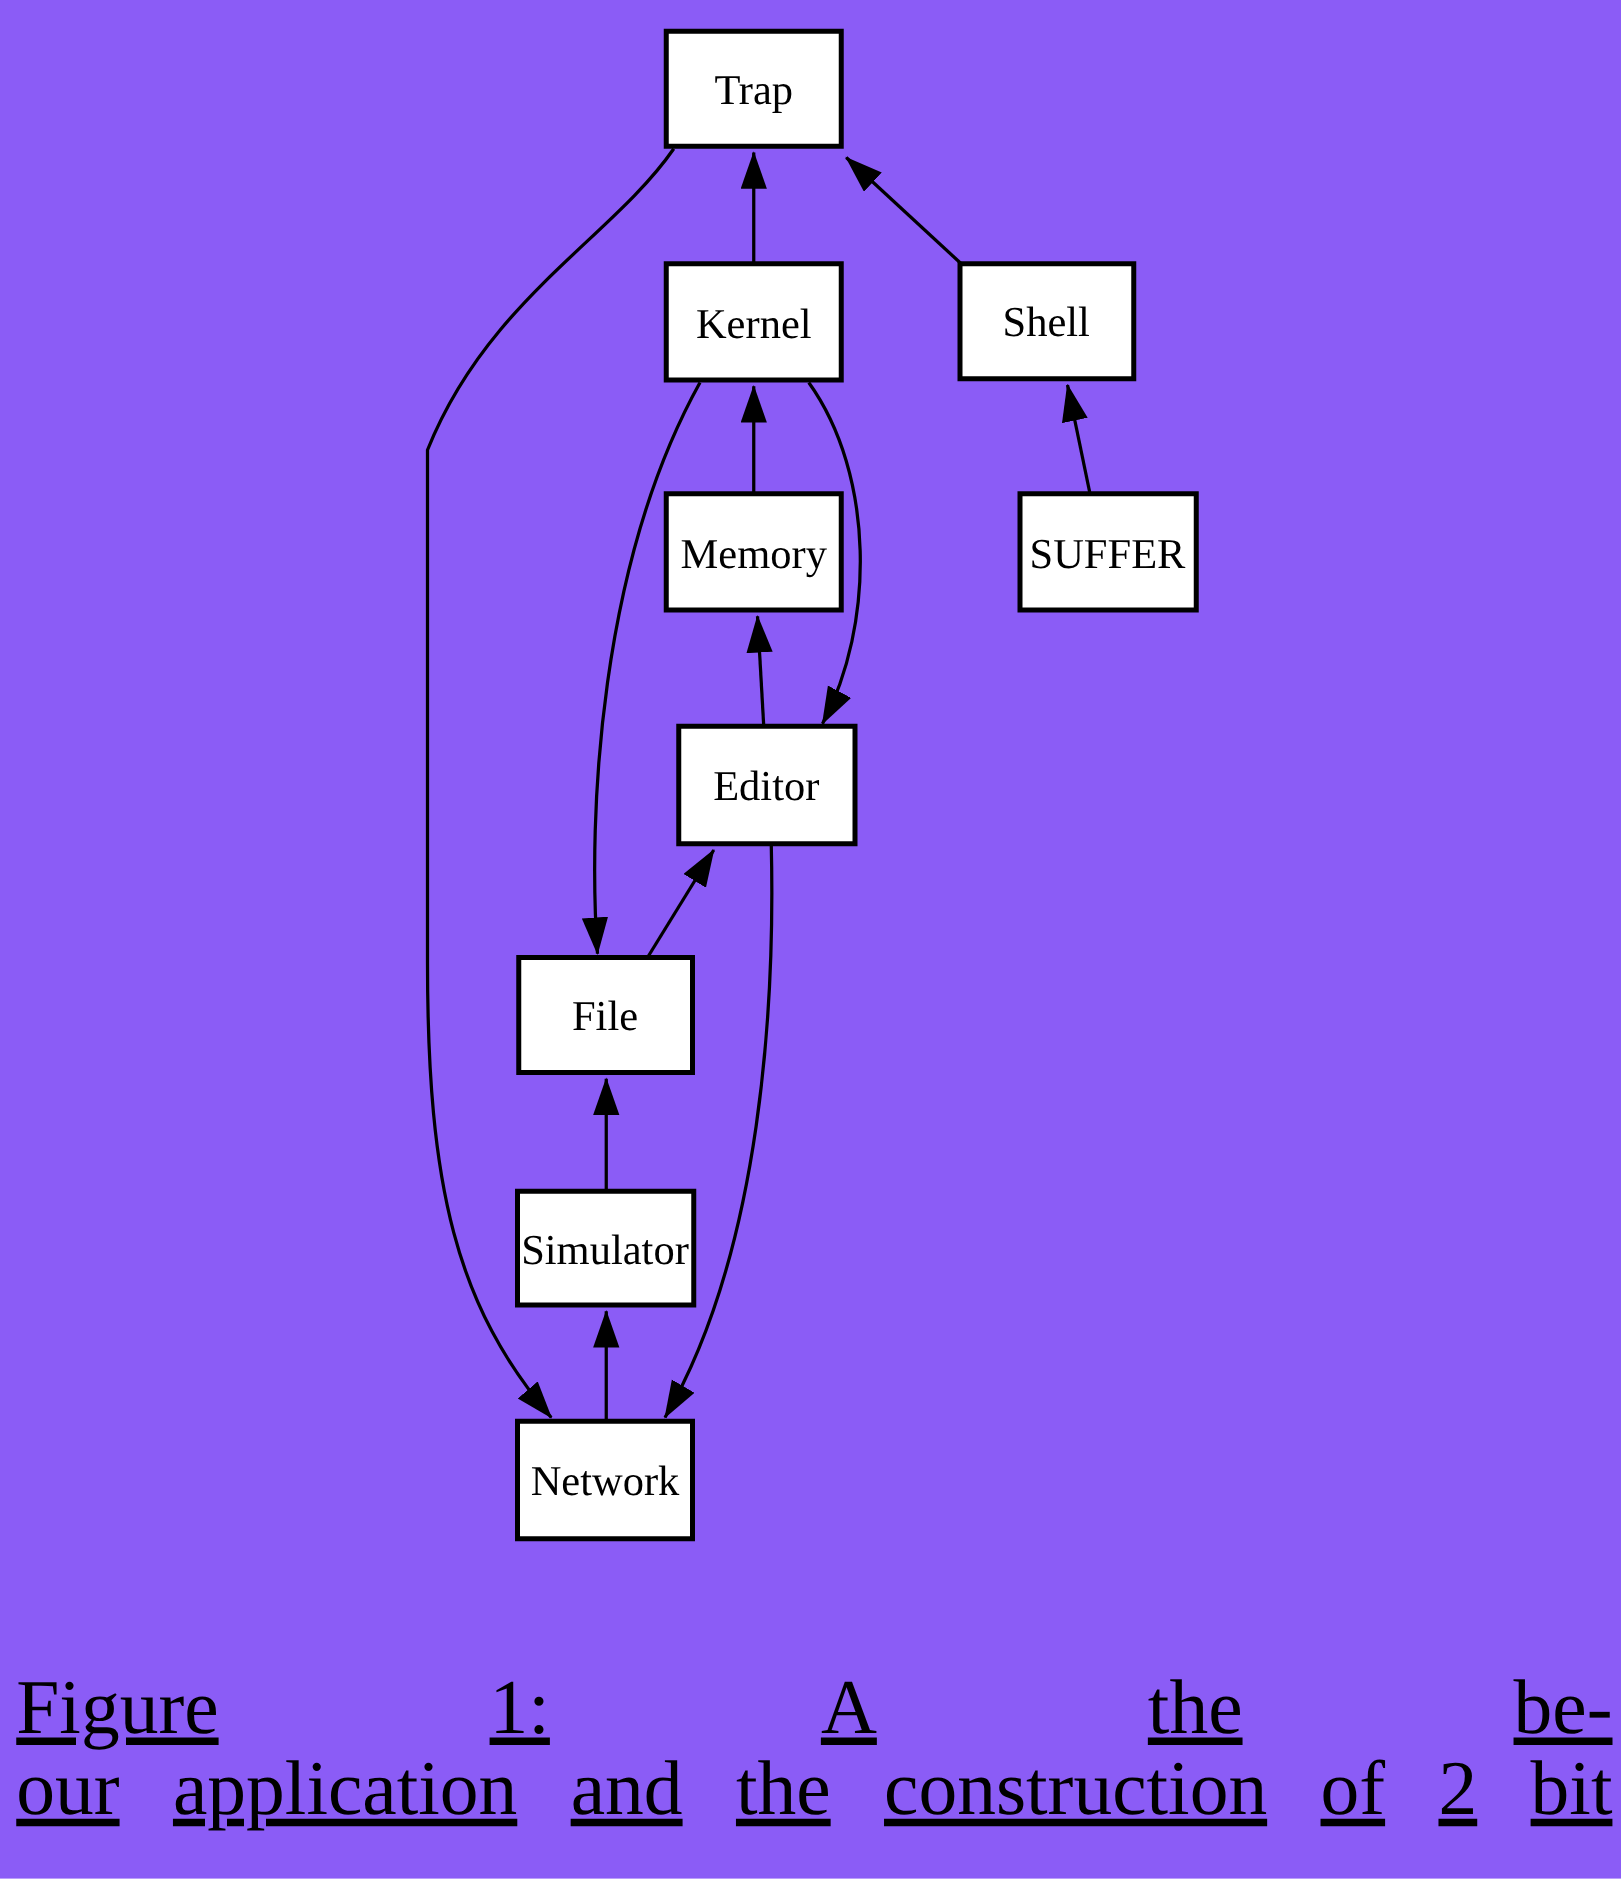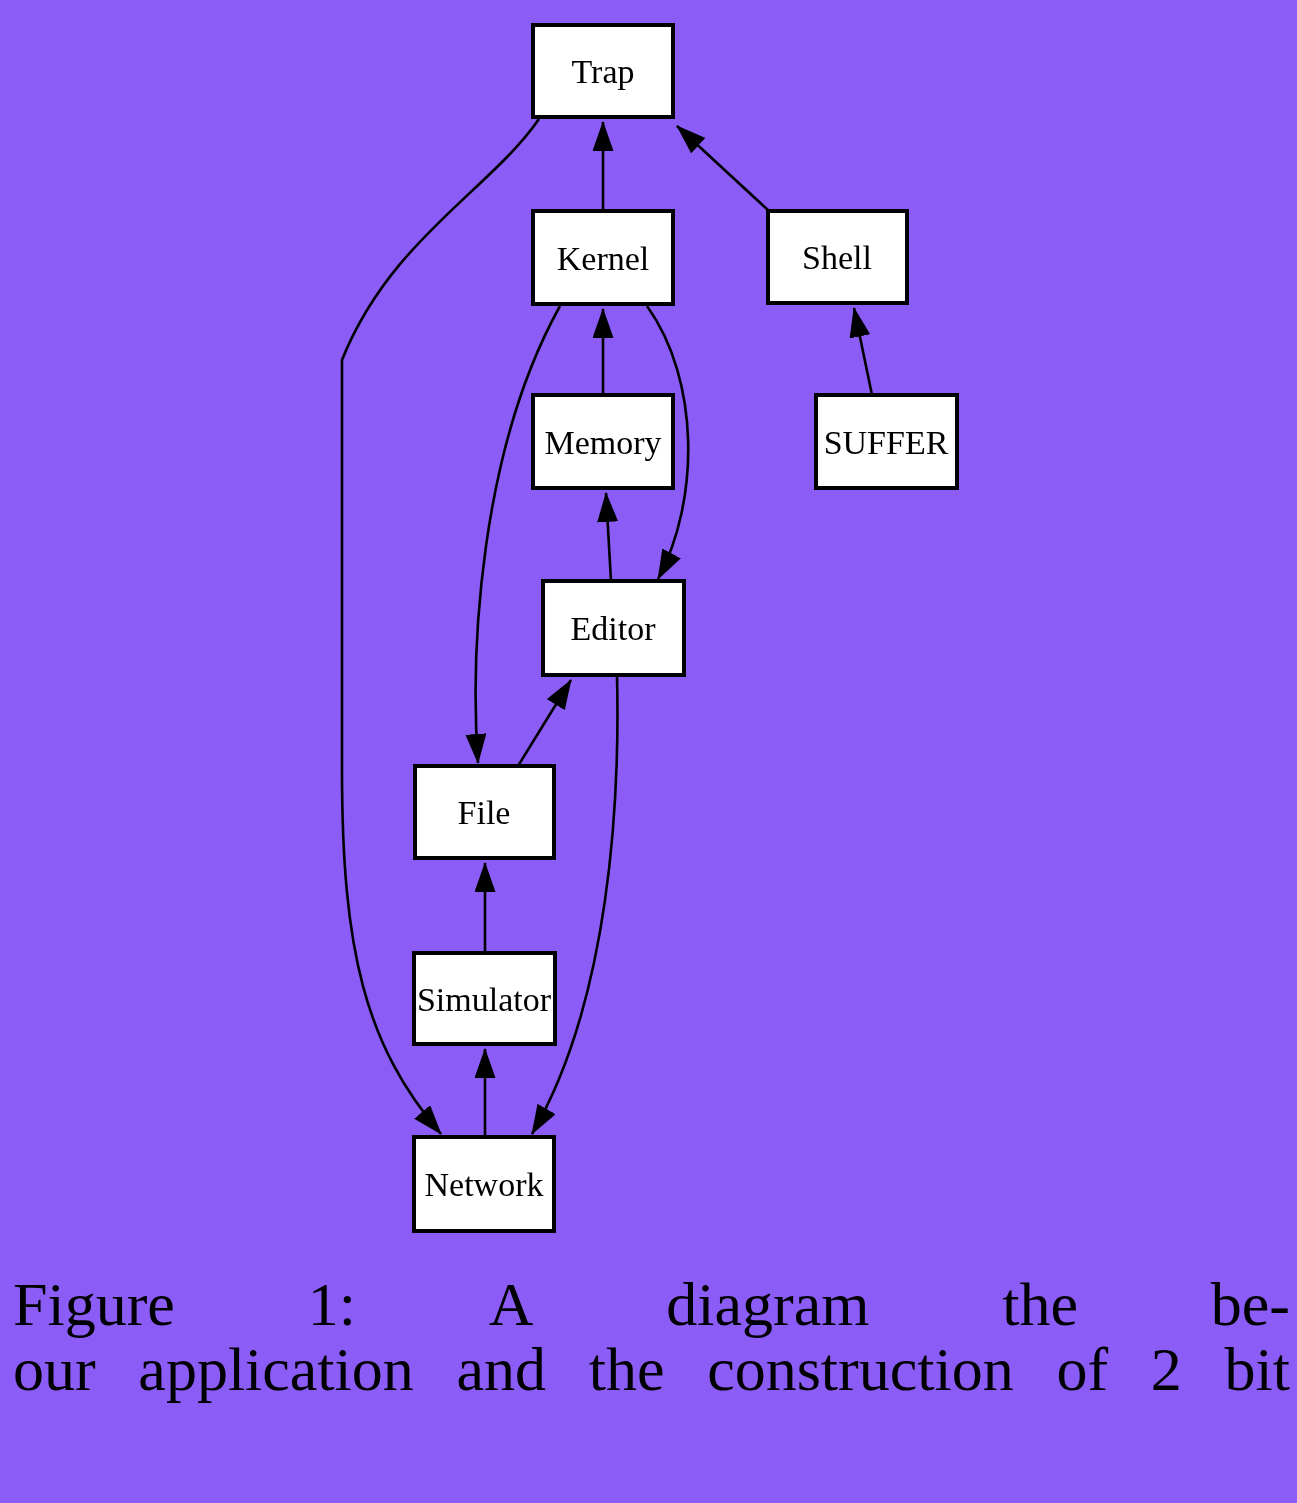--- a/index.html
+++ b/index.html
@@ -27,23 +27,24 @@
     text-anchor:middle;
   }
   .edge{
     fill:none;
     stroke:#000;
     stroke-width:2.6;
   }
   .caption{
     position:absolute;
     left:13px;
-    top:1272px;
+    top:1334px;
     width:1277px;
     color:#000;
+    text-decoration:underline;
   }
   .cap-line{
     font-family:"Liberation Serif", serif;
     font-size:62px;
     line-height:65px;
     white-space:nowrap;
   }
   .cap-line.just{
     display:flex;
     justify-content:space-between;
@@ -114,21 +115,20 @@
         <text class="node-label" x="484" y="1196">Network</text>
       </g>
     </g>
   </svg>
 
   <div class="caption">
       <div class="cap-line just">
         <span>Figure</span>
         <span>1:</span>
         <span>A</span>
-        <span>diagram</span>
         <span>the</span>
         <span>be-</span>
       </div>
       <div class="cap-line just">
         <span>our</span>
         <span>application</span>
         <span>and</span>
         <span>the</span>
         <span>construction</span>
         <span>of</span>

